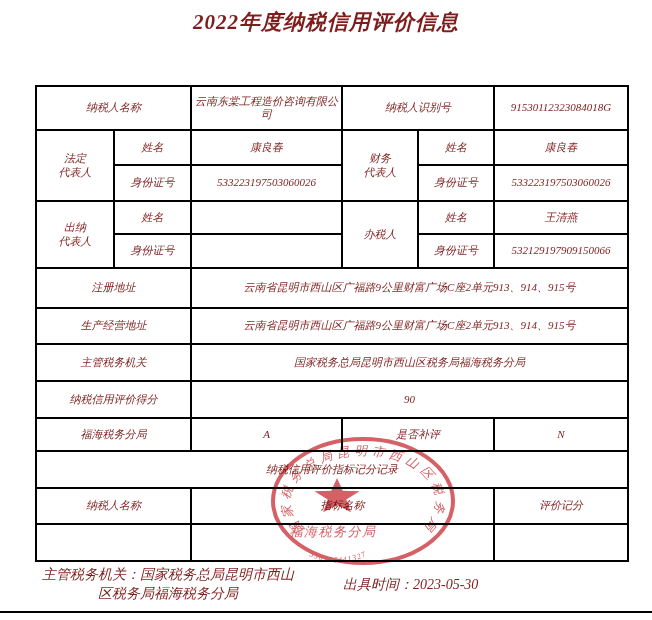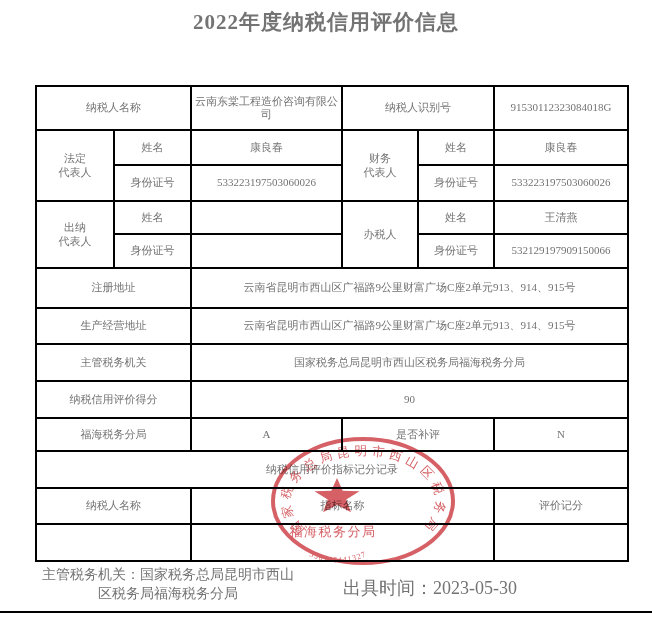--- a/index.html
+++ b/index.html
@@ -1,22 +1,23 @@
 <!DOCTYPE html>
 <html><head>
 <meta charset="utf-8">
 <style>
   html,body{margin:0;padding:0;background:#ffffff;}
   .page{
     position:relative;
     width:652px;height:620px;
     background:#ffffff;
     font-family:"Liberation Serif","DejaVu Serif",serif;
-    color:#737373;
+    color:#7f1d1d;
     overflow:hidden;
+    font-style:italic;
   }
   .doc-title{
     position:absolute;top:8px;left:0;width:652px;
     text-align:center;
     font-size:21px;font-weight:700;
     letter-spacing:1px;
   }
   table.form{
     position:absolute;left:35px;top:85px;
     width:592px;
@@ -36,21 +37,21 @@
   td.prelab{white-space:pre-line;}
   td.namecell{padding:0 2px;}
   td.idwrap{padding:0 10px;}
   td.addr{padding:0 29px;margin-left:28px;}
   .footer-left{
     position:absolute;left:40px;top:566px;width:256px;
     font-size:14px;line-height:1.35;text-align:center;
   }
   .footer-right{
     position:absolute;left:343px;top:576px;
-    font-size:18px;white-space:nowrap;
+    font-size:14px;white-space:nowrap;
   }
   .bottom-line{
     position:absolute;left:0;top:611px;width:652px;height:2px;
     background:#000;
   }
   .seal{
     position:absolute;left:263px;top:431px;width:200px;height:140px;
     mix-blend-mode:multiply;opacity:0.88;
     pointer-events:none;
   }

